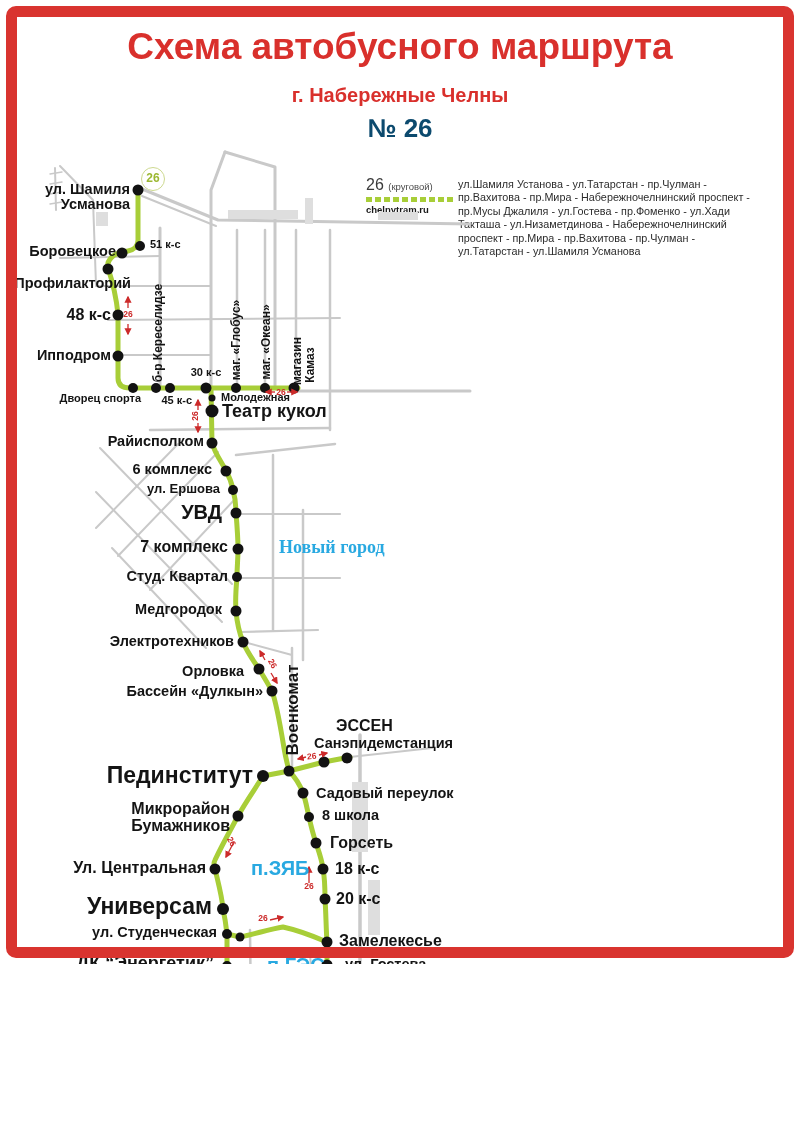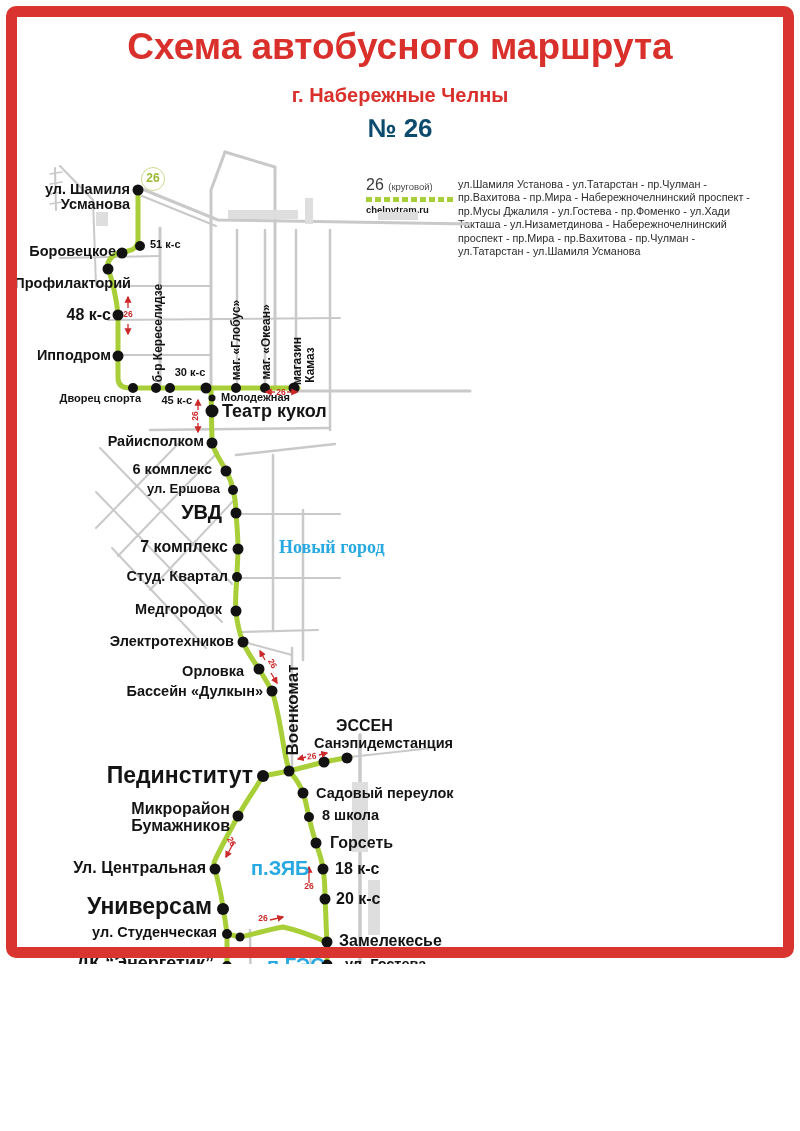--- a/index.html
+++ b/index.html
@@ -198,21 +198,21 @@
     <div class="start-badge">26</div>
   <div class="stop-label s-md2 a-right" style="left: 130px; top: 197px;">ул. Шамиля
 Усманова</div>
       <div class="stop-label s-md2 a-right" style="left: 116px; top: 252px;">Боровецкое</div>
       <div class="stop-label s-sm" style="left: 150px; top: 245px;">51 к-с</div>
       <div class="stop-label s-md2 a-right" style="left: 131px; top: 284px;">Профилакторий</div>
       <div class="stop-label s-lg a-right" style="left: 111px; top: 315px;">48 к-с</div>
       <div class="stop-label s-md2 a-right" style="left: 111px; top: 356px;">Ипподром</div>
       <div class="stop-label s-sm a-right" style="left: 141px; top: 399px;">Дворец спорта</div>
       <div class="stop-label s-sm a-right" style="left: 192px; top: 401px;">45 к-с</div>
-      <div class="stop-label s-sm a-center" style="left: 190px; top: 373px;">30 к-с</div>
+      <div class="stop-label s-sm a-center" style="left: 206px; top: 373px;">30 к-с</div>
       <div class="stop-label s-sm" style="left: 221px; top: 398px;">Молодежная</div>
       <div class="stop-label s-lg2" style="left: 222px; top: 411px;">Театр кукол</div>
       <div class="stop-label s-md2 a-right" style="left: 204px; top: 442px;">Райисполком</div>
       <div class="stop-label s-md2 a-right" style="left: 212px; top: 470px;">6 комплекс</div>
       <div class="stop-label s-md a-right" style="left: 220px; top: 489px;">ул. Ершова</div>
       <div class="stop-label s-xl a-right" style="left: 222px; top: 512px;">УВД</div>
       <div class="stop-label s-lg a-right" style="left: 228px; top: 547px;">7 комплекс</div>
       <div class="stop-label s-md2 a-right" style="left: 228px; top: 577px;">Студ. Квартал</div>
       <div class="stop-label s-md2 a-right" style="left: 222px; top: 610px;">Медгородок</div>
       <div class="stop-label s-md2 a-right" style="left: 234px; top: 642px;">Электротехников</div>

